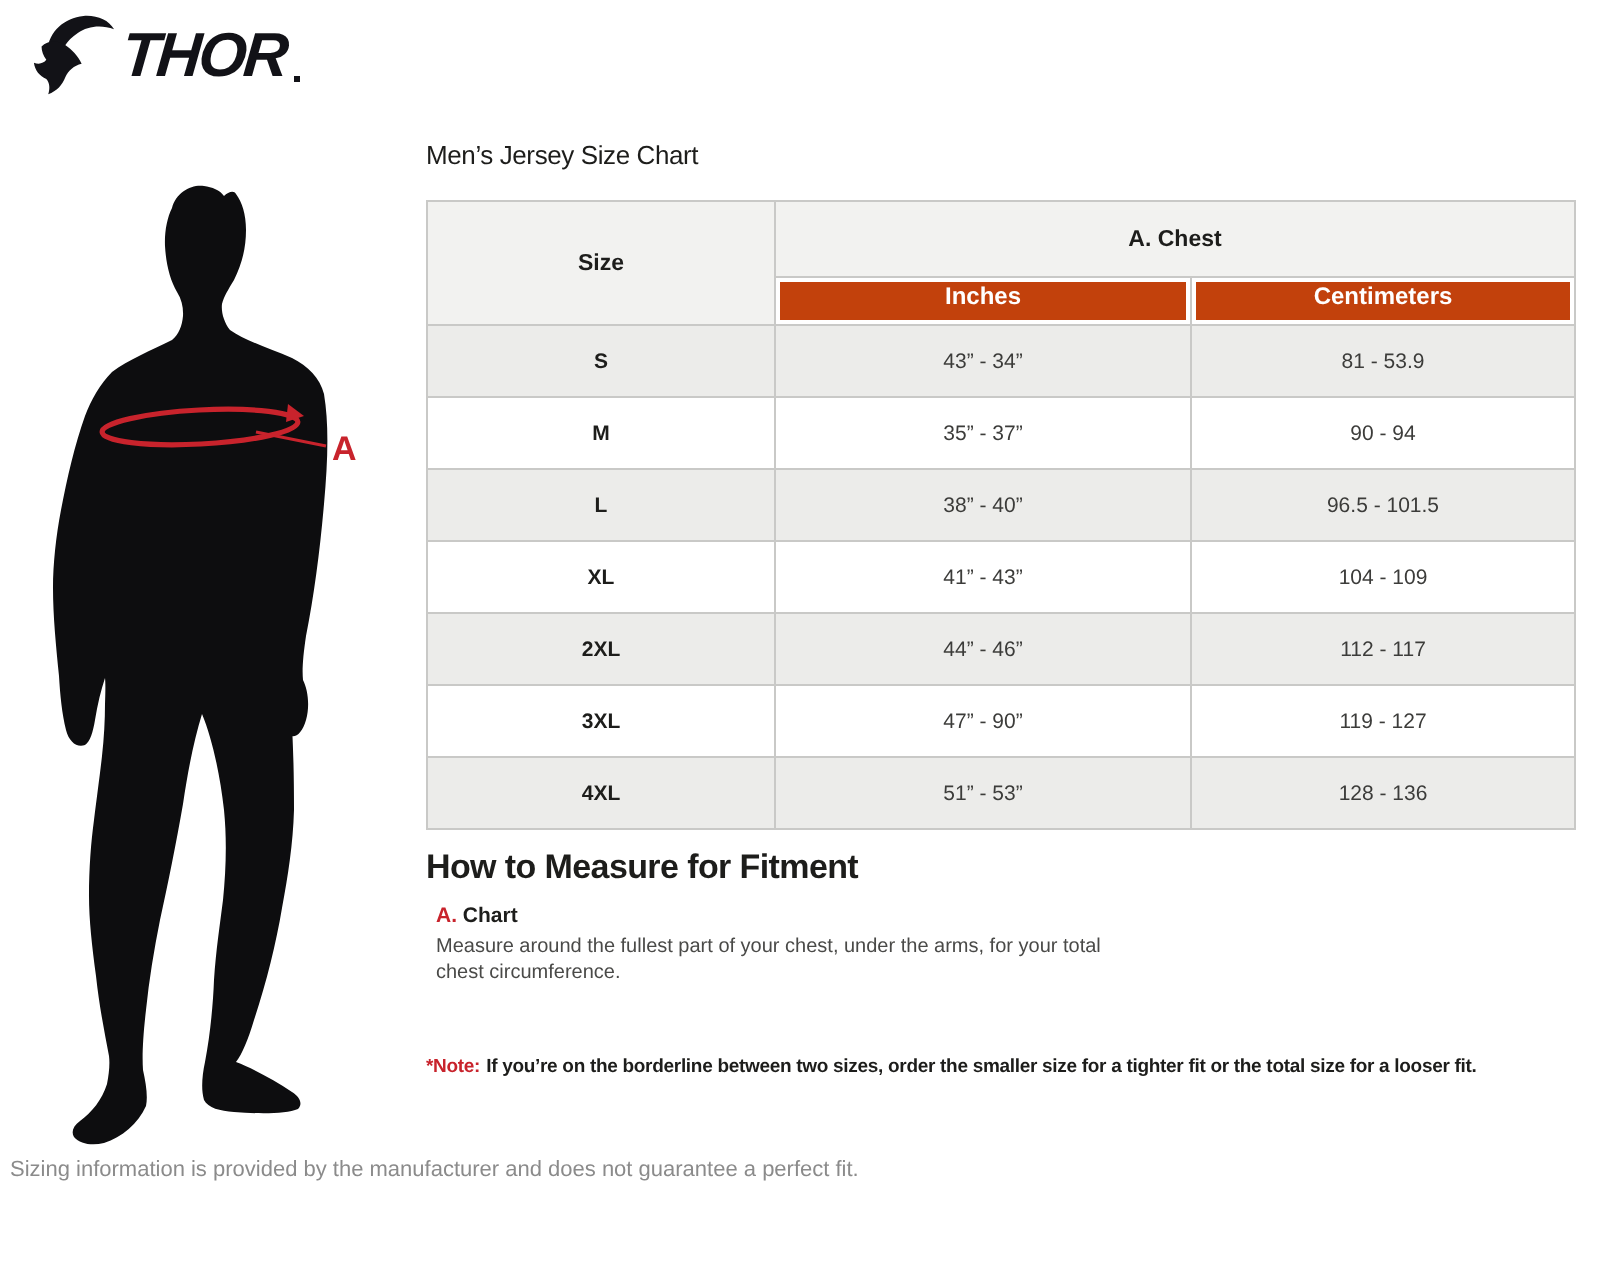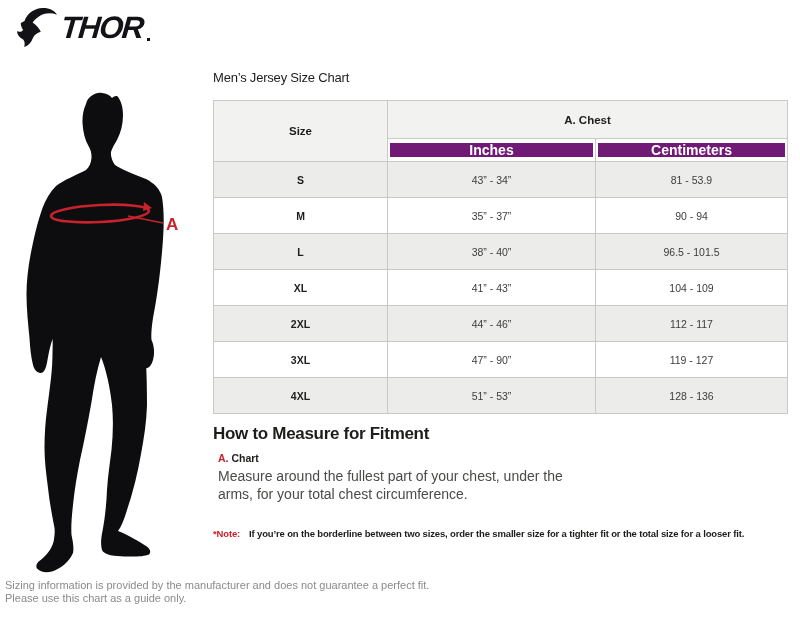--- a/index.html
+++ b/index.html
@@ -11,32 +11,32 @@
   #logo{left:16px;top:6px;display:flex;align-items:center;gap:3px;}
   #logo .wordmark{font-size:31px;font-weight:bold;font-style:italic;
         letter-spacing:-1.5px;transform:skewX(-5deg);color:#121217;line-height:44px;}
   #logo .tm-dot{width:3px;height:3px;background:#121217;align-self:flex-end;margin:0 0 9px 1px;}
 
   
   #chart-title{left:213px;top:70px;font-size:13px;font-weight:normal;letter-spacing:-0.2px;}
   #measure-heading{left:213px;top:424px;font-size:17px;font-weight:bold;letter-spacing:-0.3px;}
   #measure-item{left:218px;top:452px;font-size:10.5px;font-weight:bold;}
   #measure-item .key{color:#c8232c;}
-  #measure-desc{left:218px;top:467px;font-size:14px;color:#4a4a48;width:350px;line-height:18px;}
+  #measure-desc{left:218px;top:467px;font-size:10px;color:#4a4a48;width:350px;line-height:13px;}
   #note{left:213px;top:528px;font-size:9.5px;font-weight:bold;letter-spacing:-0.15px;white-space:nowrap;}
-  #note .note-label{color:#c8232c;margin-right:9px;}
+  #note .note-label{color:#c8232c;margin-right:3px;}
   #footer{left:5px;top:579px;font-size:11px;color:#8b8b8b;line-height:12.5px;}
 
   
   #size-table{left:213px;top:100px;width:574px;border-collapse:collapse;table-layout:fixed;}
   #size-table th,#size-table td{border:1px solid #c9c9c7;text-align:center;padding:0;}
   #size-table .top-h{background:#f2f2f0;font-size:11.5px;font-weight:bold;height:37px;color:#1d1d1b;}
   #size-table .sub-h{background:#fff;height:18px;padding:2px;}
-  #size-table .sub-h .bar{background:#701a75;color:#fff;font-size:14px;font-weight:bold;
-        height:14px;line-height:14px;}
+  #size-table .sub-h .bar{background:#c2410c;color:#fff;font-size:12px;font-weight:bold;
+        height:19px;line-height:14px;}
   #size-table td{height:35px;font-size:10.5px;color:#3c3c3a;}
   #size-table td.size-cell{font-weight:bold;color:#1d1d1b;}
   #size-table tr.odd td{background:#ececea;}
   #size-table tr.even td{background:#ffffff;}
 
   
   #figure-svg{left:0;top:90px;}
   #figure-svg text{font-family:"Liberation Sans",sans-serif;}
 </style>
 </head>
@@ -194,14 +194,13 @@
   <span>Chart</span>
 </div>
 <div id="measure-desc" class="abs">Measure around the fullest part of your chest, under the arms, for your total chest circumference.</div>
 
 <div id="note" class="abs">
   <span class="note-label">*Note:</span><span>If you’re on the borderline between two sizes, order the smaller size for a tighter fit or the total size for a looser fit.</span>
 </div>
 
 <div id="footer" class="abs">
   <div>Sizing information is provided by the manufacturer and does not guarantee a perfect fit.</div>
-  <div>Please use this chart as a guide only.</div>
 </div>
 
 </body></html>

